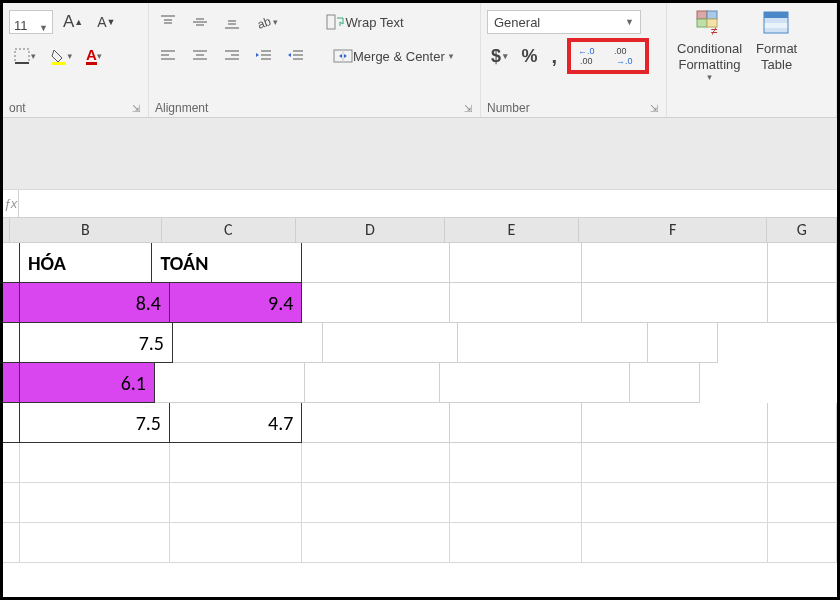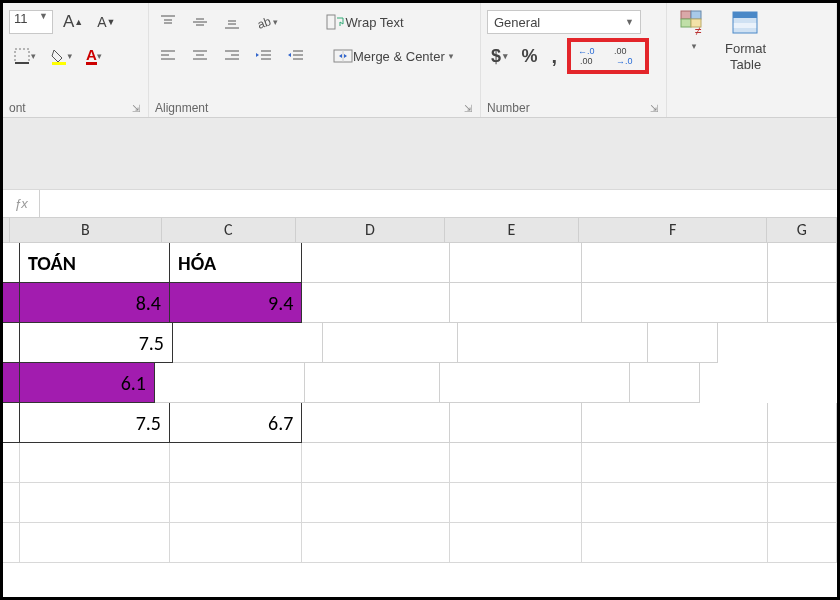--- a/index.html
+++ b/index.html
@@ -52,21 +52,21 @@
     padding: 0 4px;
     color: #444;
     cursor: default;
   }
   .btn svg { display: block; }
 
   .font-size-box {
     width: 44px; height: 24px;
     border: 1px solid #c8c8c8;
     background: #fff;
-    display: flex; align-items: flex-start;
+    display: flex; align-items: flex-end;
     padding: 0 4px;
     font-size: 13px;
   }
 
   .number-format-box {
     width: 154px; height: 24px;
     border: 1px solid #c8c8c8;
     background: #fff;
     display: flex; align-items: center;
     justify-content: space-between;
@@ -100,21 +100,21 @@
   }
 
   
   .formula-bar {
     display: flex;
     height: 28px;
     border-bottom: 1px solid #d0d0d0;
     background: #fff;
   }
   .fx-label {
-    width: 37px;
+    width: 16px;
     border-right: 1px solid #d0d0d0;
     display: flex; align-items: center; justify-content: center;
     font-style: italic;
     color: #999;
     font-size: 13px;
   }
   .fx-input {
     flex: 1; border: none; outline: none;
     padding: 0 6px; font-size: 14px;
   }
@@ -141,21 +141,21 @@
     height: 40px;
     border-right: 1px solid #d0d0d0;
     border-bottom: 1px solid #d0d0d0;
     font-size: 20px;
     padding: 4px 8px;
     display: flex;
     align-items: center;
   }
   .hdr-cell { font-weight: 700; }
   .r-align { justify-content: flex-end; }
-  .shaded { background: #a21caf; }
+  .shaded { background: #d946ef; }
   .black-edge { border-color: #333 !important; border-width: 1.5px; }
   .wA { width: 7px; }
   .wB { width: 153px; }
   .wC { width: 135px; }
   .wD { width: 150px; }
   .wE { width: 135px; }
   .wF { width: 190px; }
   .wG { width: 70px; }
   .empty-row .cell { border-right:1px solid #d8d8d8; border-bottom:1px solid #d8d8d8; }
 </style>
@@ -330,20 +330,22 @@
       <div class="big-btn">
         <div class="icon-slot">
           <svg width="30" height="30">
               <rect x="2" y="2" width="10" height="8" fill="#d9a8a8" stroke="#a66"></rect>
               <rect x="12" y="2" width="10" height="8" fill="#a8c9e8" stroke="#68a"></rect>
               <rect x="2" y="10" width="10" height="8" fill="#c0dfa8" stroke="#7a6"></rect>
               <rect x="12" y="10" width="10" height="8" fill="#f3e2a8" stroke="#ba6"></rect>
               <text x="16" y="26" font-size="12" fill="#b33">≠</text>
             </svg>
         </div>
+        <span style="white-space:pre-line">Conditional
+Formatting</span>
         <span style="font-size:9px;color:#666">▾</span>
       </div>
       <div class="big-btn">
         <div class="icon-slot">
           <svg width="30" height="30">
               <rect x="2" y="3" width="24" height="6" fill="#4a88c7"></rect>
               <rect x="2" y="9" width="24" height="5" fill="#cfe1f3"></rect>
               <rect x="2" y="14" width="24" height="5" fill="#eaf2fb"></rect>
               <rect x="2" y="19" width="24" height="5" fill="#cfe1f3"></rect>
               <rect x="2" y="3" width="24" height="21" fill="none" stroke="#4a88c7"></rect>
@@ -369,22 +371,22 @@
     <div class="col-h wB">B</div>
     <div class="col-h wC">C</div>
     <div class="col-h wD">D</div>
     <div class="col-h wE">E</div>
     <div class="col-h wF">F</div>
     <div class="col-h wG">G</div>
   </div>
 
   <div class="data-row">
     <div class="cell wA black-edge" style="border-left:none"></div>
+    <div class="cell wC hdr-cell black-edge">HÓA</div>
     <div class="cell wB hdr-cell black-edge">TOÁN</div>
-    <div class="cell wC hdr-cell black-edge">HÓA</div>
     <div class="cell wD"></div>
     <div class="cell wE"></div>
     <div class="cell wF"></div>
     <div class="cell wG"></div>
   </div>
 
   <div class="data-row">
     <div class="cell wA black-edge shaded"></div>
     <div class="cell wB black-edge shaded r-align">8.4</div>
     <div class="cell wC black-edge shaded r-align">9.4</div>
@@ -405,21 +407,21 @@
     <div class="cell wA black-edge shaded"></div>
     <div class="cell wC black-edge shaded r-align">6.1</div>
     <div class="cell wD"></div>
     <div class="cell wE"></div>
     <div class="cell wF"></div>
     <div class="cell wG"></div>
   </div>
   <div class="data-row">
     <div class="cell wA black-edge"></div>
     <div class="cell wB black-edge r-align">7.5</div>
-    <div class="cell wC black-edge r-align">6.7</div>
+    <div class="cell wC black-edge r-align">4.7</div>
     <div class="cell wD"></div>
     <div class="cell wE"></div>
     <div class="cell wF"></div>
     <div class="cell wG"></div>
   </div>
 
   <div class="data-row empty-row">
     <div class="cell wA"></div>
       <div class="cell wB"></div>
       <div class="cell wC"></div>

